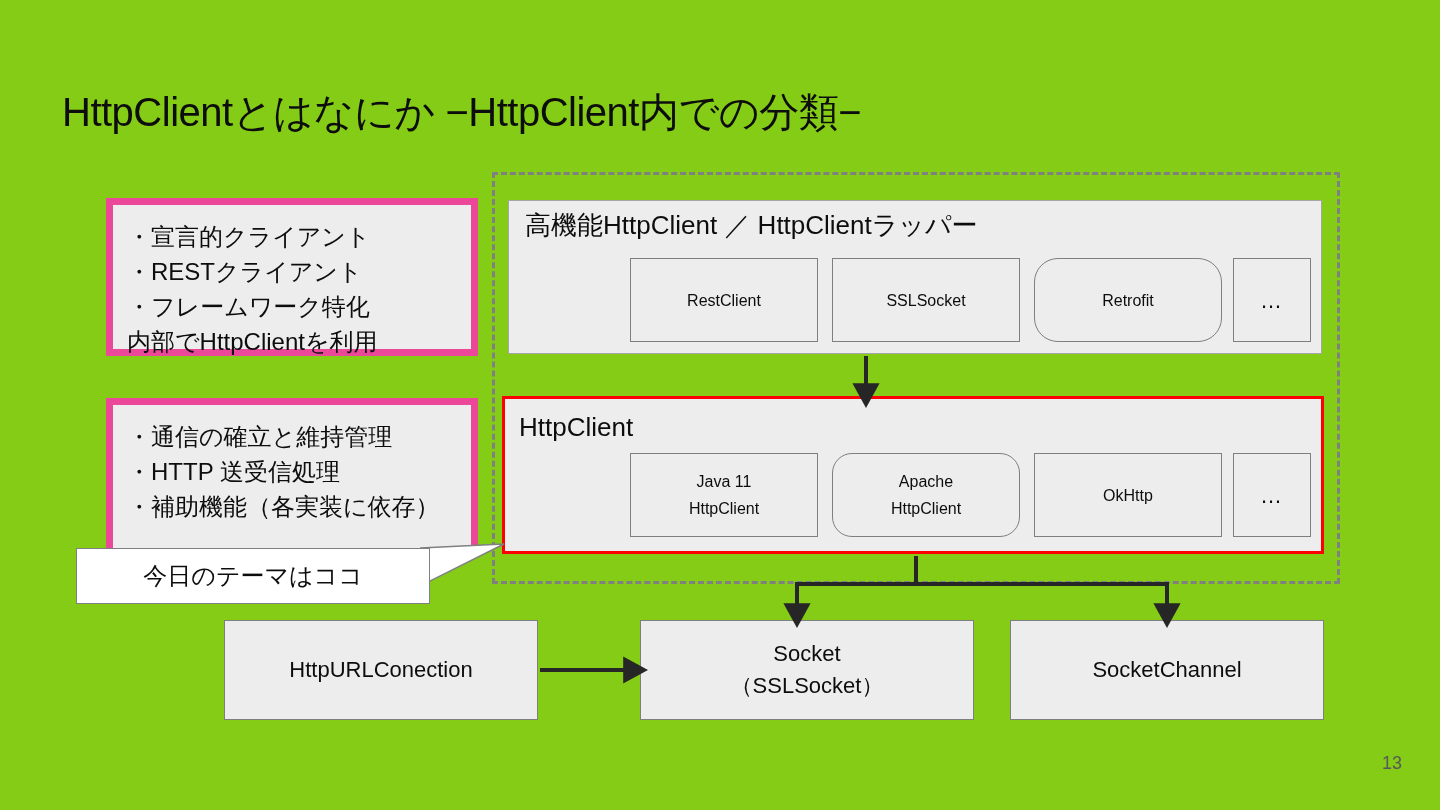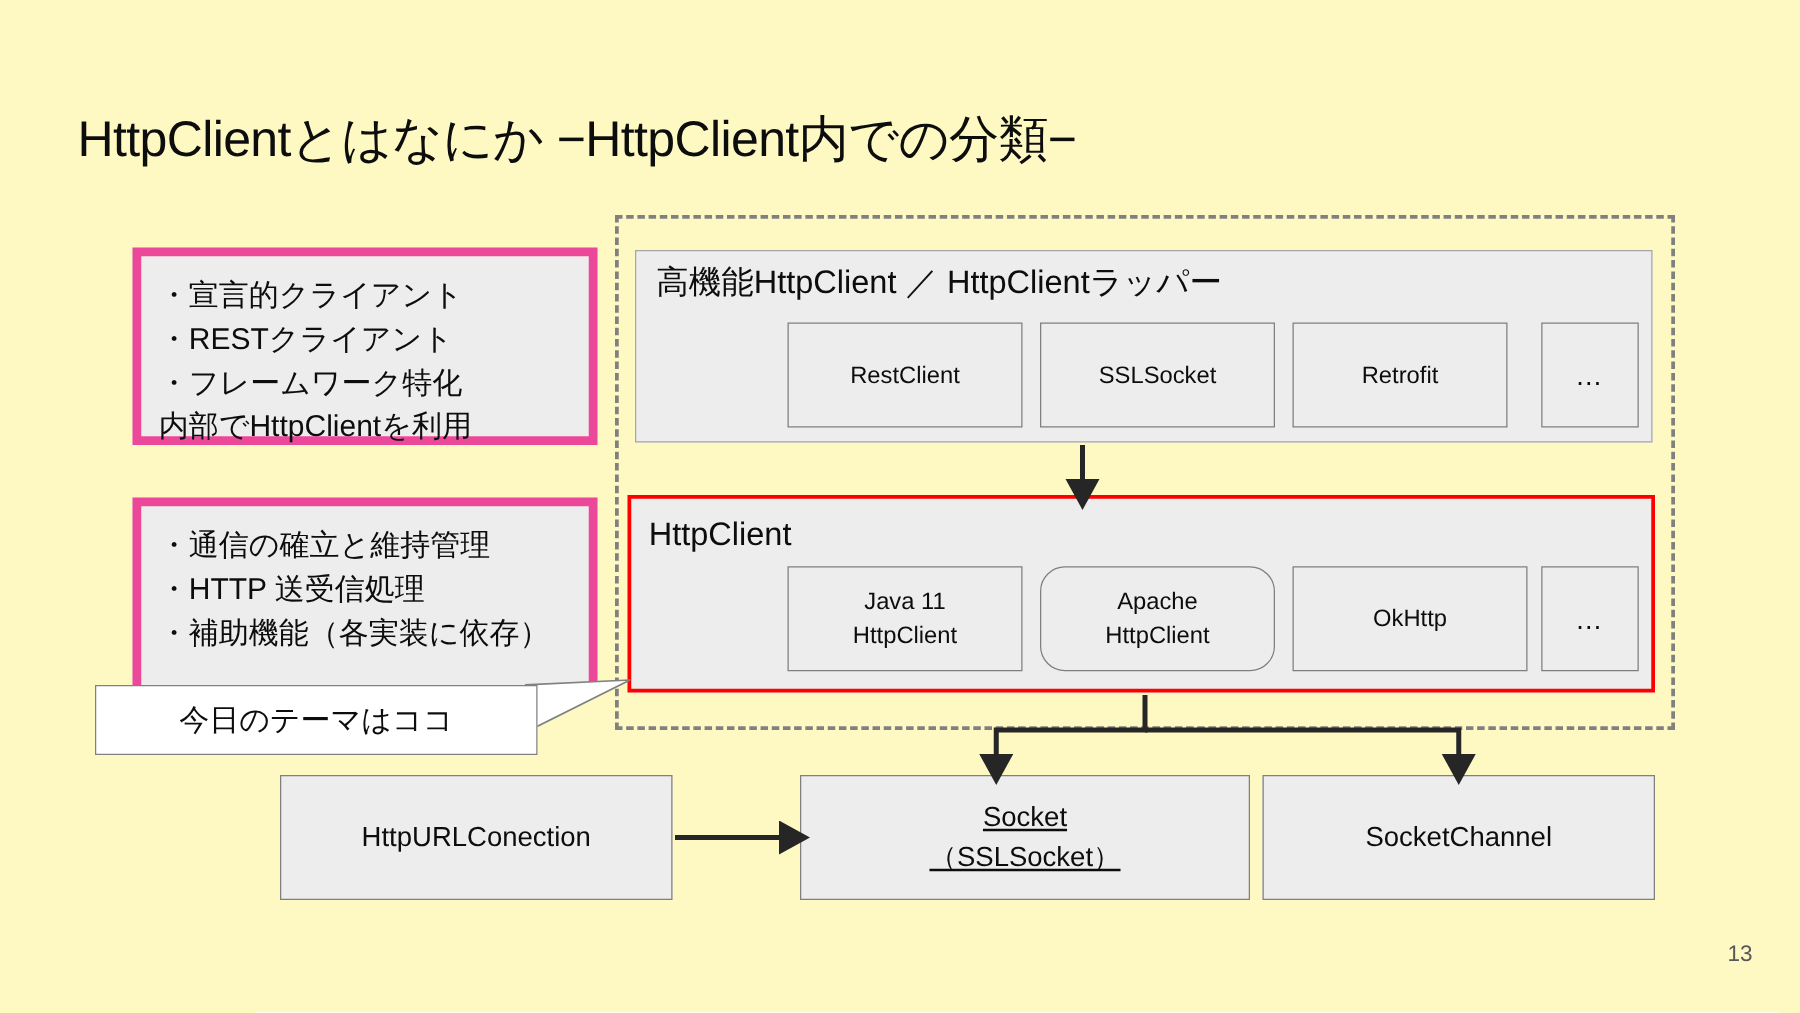--- a/index.html
+++ b/index.html
@@ -9,21 +9,21 @@
     height: 810px;
     background: #ffffff;
     font-family: "Liberation Sans", sans-serif;
     overflow: hidden;
   }
 
   #slide {
     position: relative;
     width: 1440px;
     height: 810px;
-    background: #fef9c3;
+    background: #84cc16;
   }
 
   
   .slide-title {
     position: absolute;
     left: 62px;
     top: 86px;
     font-size: 40px;
     line-height: 52px;
     color: #0d0d0d;
@@ -80,31 +80,31 @@
 
   
   .item-box {
     position: absolute;
     background: #ededed;
     border: 1px solid #7f7f7f;
     display: flex;
     align-items: center;
     justify-content: center;
     text-align: center;
-    font-size: 19px;
+    font-size: 16px;
     line-height: 27px;
     color: #0d0d0d;
   }
   .item-box .lines { white-space: pre-line; }
   .item-box.ellipsis { font-size: 22px; letter-spacing: 2px; }
 
   
   .w1 { left: 630px; top: 258px; width: 188px; height: 84px; }
   .w2 { left: 832px; top: 258px; width: 188px; height: 84px; }
-  .w3 { left: 1034px; top: 258px; width: 172px; height: 84px; }
+  .w3 { left: 1034px; top: 258px; width: 188px; height: 84px; border-radius: 24px; }
   .w4 { left: 1233px; top: 258px; width: 78px;  height: 84px; }
 
   
   .h1 { left: 630px; top: 453px; width: 188px; height: 84px; }
   .h2 { left: 832px; top: 453px; width: 188px; height: 84px; border-radius: 20px; }
   .h3 { left: 1034px; top: 453px; width: 188px; height: 84px; }
   .h4 { left: 1233px; top: 453px; width: 78px;  height: 84px; }
 
   
   .desc-box {
@@ -128,21 +128,21 @@
     display: flex;
     align-items: center;
     justify-content: center;
     text-align: center;
     font-size: 22px;
     line-height: 32px;
     color: #0d0d0d;
     white-space: pre-line;
   }
   .b1 { left: 224px; top: 620px; width: 314px; height: 100px; }
-  .b2 { left: 640px; top: 620px; width: 360px; height: 100px; text-decoration: underline; }
+  .b2 { left: 640px; top: 620px; width: 334px; height: 100px; }
   .b3 { left: 1010px; top: 620px; width: 314px; height: 100px; }
 
   
   .callout {
     position: absolute;
     left: 76px;
     top: 548px;
     width: 354px;
     height: 56px;
     background: #ffffff;

